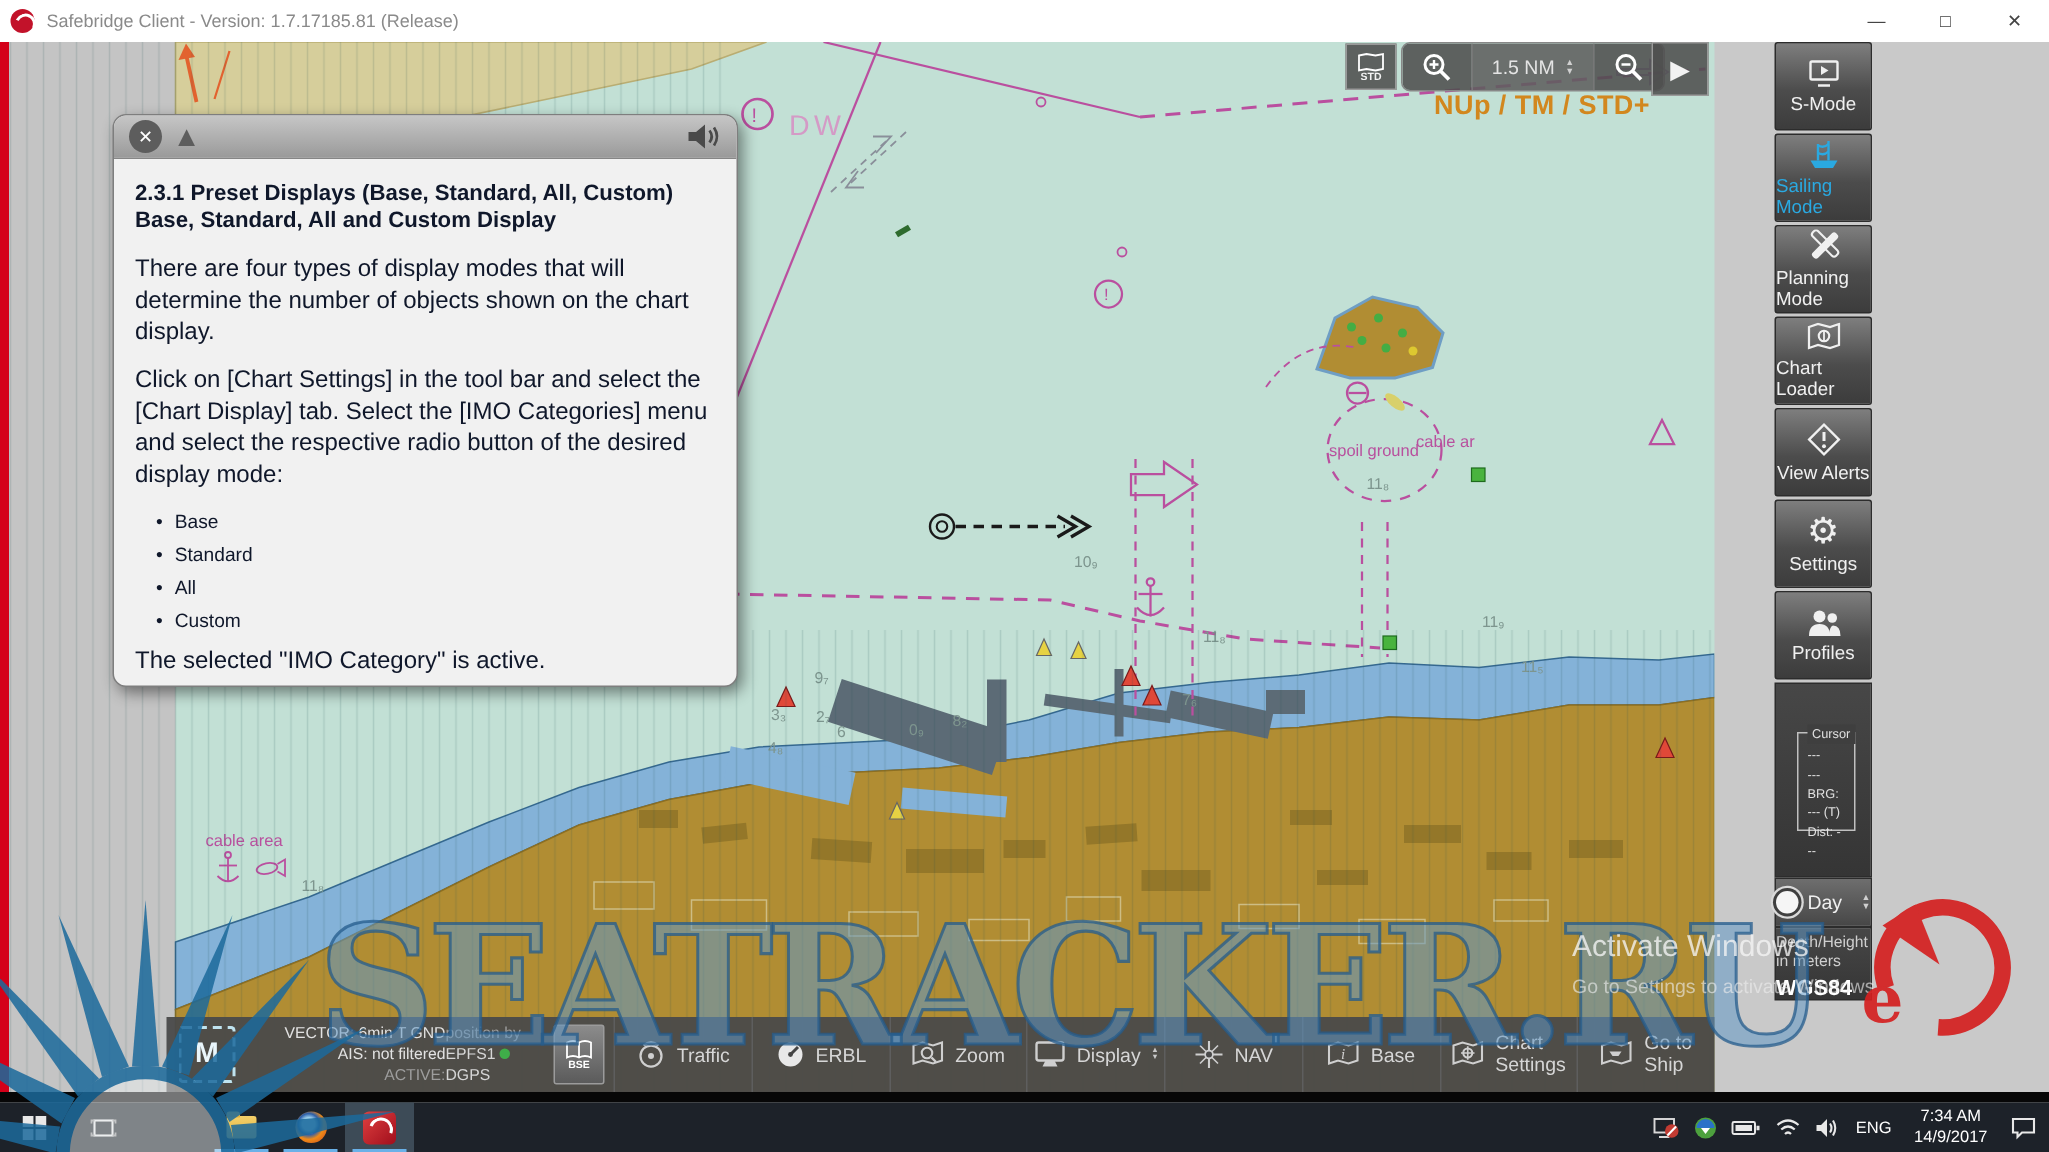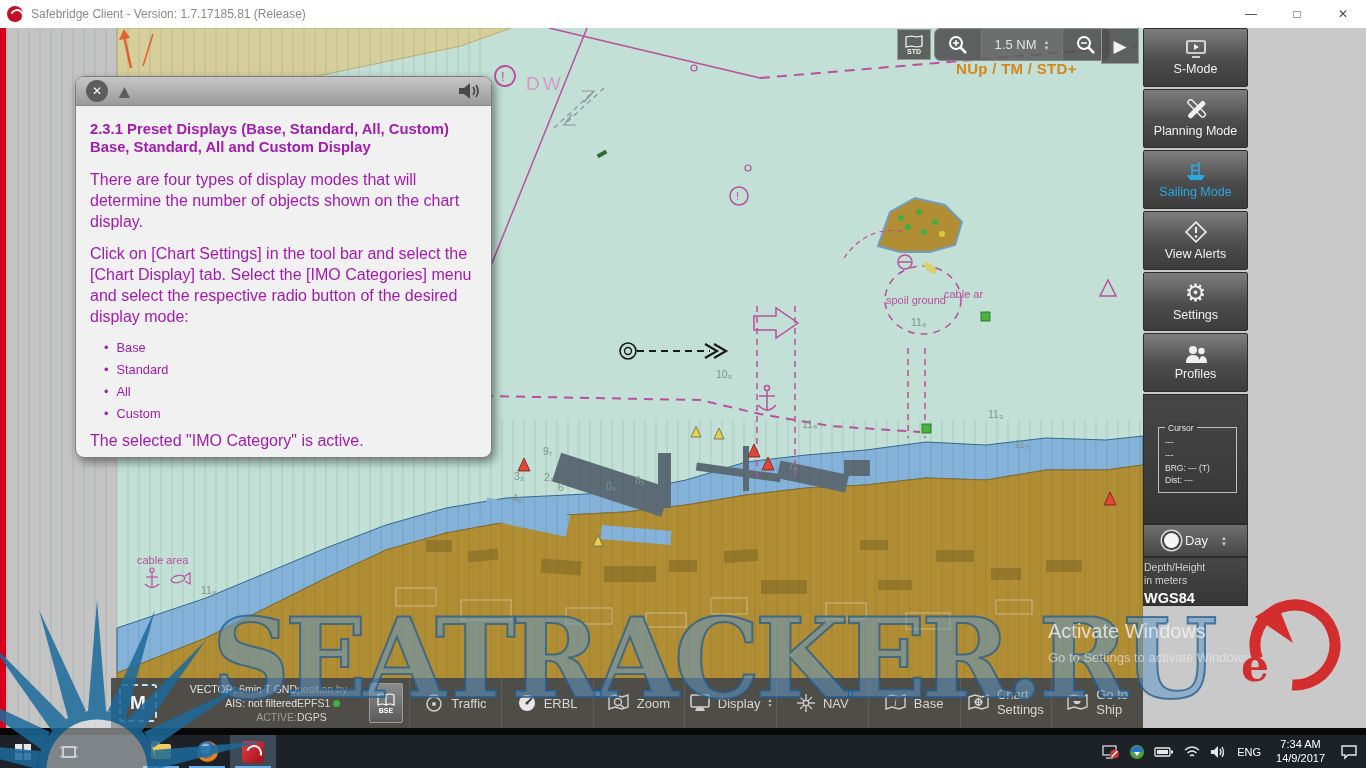--- a/index.html
+++ b/index.html
@@ -30,46 +30,46 @@
   .mlabel { fill:#b8509e; font-size:11px; }
 
   
   .mapctl { position:absolute; z-index:12; }
   .btn-dark { background:rgba(78,78,78,.88); border:1px solid #9a9a9a; color:#f2f2f2;
               display:flex; align-items:center; justify-content:center; }
   .zoomgroup { display:flex; height:33px; border-radius:6px; overflow:hidden; border:1px solid #888; }
   .zoomcell { background:rgba(78,78,78,.88); display:flex; align-items:center; justify-content:center; }
   .rangecell { background:rgba(95,95,95,.88); color:#e4e4e4; font-size:13px; border-left:1px solid #777; border-right:1px solid #777;}
   .spin { display:flex; flex-direction:column; line-height:6px; font-size:6px; color:#d0d0d0; margin-left:7px; }
-  .orient { position:absolute; color:#d2871e; font-size:15px; font-weight:bold; z-index:12; letter-spacing:.3px;}
+  .orient { position:absolute; color:#d2871e; font-size:18px; font-weight:bold; z-index:12; letter-spacing:.3px;}
 
   
   .dialog { position:absolute; left:75px; top:48px; width:417px; height:382px; z-index:30;
             border:1px solid #7e7e7e; border-radius:9px; box-shadow:3px 4px 10px rgba(0,0,0,.45);
             background:#f1f1f1; overflow:hidden; display:flex; flex-direction:column; }
   .dlg-head { height:29px; background:linear-gradient(#c6c6c6,#9a9a9a); border-bottom:1px solid #868686;
               display:flex; align-items:center; padding:0 10px; flex:0 0 auto; }
   .dlg-close { width:22px; height:22px; border-radius:50%; background:#5d5d5d; color:#fff; font-size:12px;
                display:flex; align-items:center; justify-content:center; margin-right:7px; }
   .dlg-collapse { color:#5d5d5d; font-size:19px; line-height:19px; }
-  .dlg-body { flex:1; padding:14px 14px 0 14px; color:#a21caf; }
+  .dlg-body { flex:1; padding:14px 14px 0 14px; color:#0f172a; }
   .dlg-title { font-size:14.8px; font-weight:bold; line-height:1.25; margin-bottom:13px; }
   .dlg-p { font-size:16px; line-height:1.3; margin-bottom:12px; width:398px; }
   .dlg-ul { list-style:none; margin:2px 0 10px 14px; }
   .dlg-ul li { font-size:12.8px; margin-bottom:7px; }
   .dlg-ul li::before { content:"•"; margin-right:8px; }
   .dlg-foot { height:30px; background:linear-gradient(#bdbdbd,#8f8f8f); border-top:1px solid #848484;
               display:flex; align-items:center; padding:0 12px; flex:0 0 auto; }
   .dlg-page { color:#8b8b8b; font-size:14px; margin:0 16px 0 12px; }
   .pill { width:30px; height:11px; border-radius:6px; border:2px solid #fff; margin-right:2px; background:#fff; }
   .pill.on { background:#e84545; }
   .dlg-media { margin-left:auto; display:flex; gap:10px; align-items:center; }
 
   
-  .sidebar { position:absolute; left:1143px; top:0; width:105px; height:700px; z-index:10; }
+  .sidebar { position:absolute; left:1143px; top:0; width:105px; height:700px; z-index:10;padding-left:40px; }
   .sb-btn { height:59px; margin-bottom:2px; background:linear-gradient(#7e7e7e,#4c4c4c 55%,#3c3c3c);
             border:1px solid #2c2c2c; border-radius:2px; color:#f0f0f0; font-size:12.5px;
             display:flex; flex-direction:column; align-items:center; justify-content:center; gap:3px; }
   .sb-btn.active { color:#2aa9e1; }
   .sb-panel { background:linear-gradient(#474747,#353535); border:1px solid #2c2c2c; color:#ddd; }
   .cursorbox { position:relative; margin:32px 10px 0 14px; border:1px solid #c0c0c0; height:66px;
                font-size:8.5px; color:#e0e0e0; padding:8px 6px 0 6px; }
   .cursorbox .cb-title { position:absolute; top:-6px; left:6px; background:#3f3f3f; padding:0 3px; font-size:8.5px;}
   .cursorbox div { line-height:1.5; }
   .dayrow { height:33px; display:flex; align-items:center; justify-content:center; gap:6px;
@@ -392,38 +392,46 @@
 
       <div class="sb-btn">
         <svg width="24" height="20" viewBox="0 0 24 20">
           <rect x="3" y="2" width="18" height="12" rx="1" fill="none" stroke="#f0f0f0" stroke-width="1.6"></rect>
           <polygon points="10,5 15,8 10,11" fill="#f0f0f0"></polygon>
           <line x1="8" y1="18" x2="16" y2="18" stroke="#f0f0f0" stroke-width="1.6"></line>
         </svg>
         <span>S-Mode</span>
       </div>
 
-      <div class="sb-btn">
-        <svg width="24" height="22" viewBox="0 0 24 22">
-          <rect x="10.5" y="-1" width="5" height="22" rx="2" fill="#f0f0f0" transform="rotate(45 12 10)"></rect>
-          <rect x="10.5" y="-1" width="5" height="22" rx="2" fill="none" stroke="#f0f0f0" stroke-width="1.4" transform="rotate(-45 12 10)"></rect>
-        </svg>
-        <span>Planning Mode</span>
-      </div>
-
       <div class="sb-btn active">
         <svg width="26" height="22" viewBox="0 0 26 22">
           <polygon points="4,15 22,15 19,20 7,20" fill="#2aa9e1"></polygon>
           <line x1="9" y1="15" x2="9" y2="4" stroke="#2aa9e1" stroke-width="1.6"></line>
           <line x1="16" y1="15" x2="16" y2="2" stroke="#2aa9e1" stroke-width="1.6"></line>
           <path d="M9,5 Q13,7 16,4 M9,10 Q13,12 16,9" fill="none" stroke="#2aa9e1" stroke-width="1.6"></path>
         </svg>
         <span>Sailing Mode</span>
       </div>
 
+      <div class="sb-btn">
+        <svg width="24" height="22" viewBox="0 0 24 22">
+          <rect x="10.5" y="-1" width="5" height="22" rx="2" fill="#f0f0f0" transform="rotate(45 12 10)"></rect>
+          <rect x="10.5" y="-1" width="5" height="22" rx="2" fill="none" stroke="#f0f0f0" stroke-width="1.4" transform="rotate(-45 12 10)"></rect>
+        </svg>
+        <span>Planning Mode</span>
+      </div>
+
+      <div class="sb-btn">
+        <svg width="24" height="20" viewBox="0 0 24 20">
+          <path d="M2,3 L8,1 L16,3 L22,1 V15 L16,17 L8,15 L2,17 Z" fill="none" stroke="#f0f0f0" stroke-width="1.5"></path>
+          <circle cx="12" cy="9" r="3.5" fill="none" stroke="#f0f0f0" stroke-width="1.4"></circle>
+          <line x1="12" y1="5.5" x2="12" y2="12.5" stroke="#f0f0f0" stroke-width="1.2"></line>
+        </svg>
+        <span>Chart Loader</span>
+      </div>
 
       <div class="sb-btn">
         <svg width="24" height="24" viewBox="0 0 24 24">
           <rect x="5" y="5" width="14" height="14" fill="none" stroke="#f0f0f0" stroke-width="1.6" transform="rotate(45 12 12)"></rect>
           <line x1="12" y1="7" x2="12" y2="13" stroke="#f0f0f0" stroke-width="2"></line>
           <circle cx="12" cy="16.5" r="1.3" fill="#f0f0f0"></circle>
         </svg>
         <span>View Alerts</span>
       </div>
 

